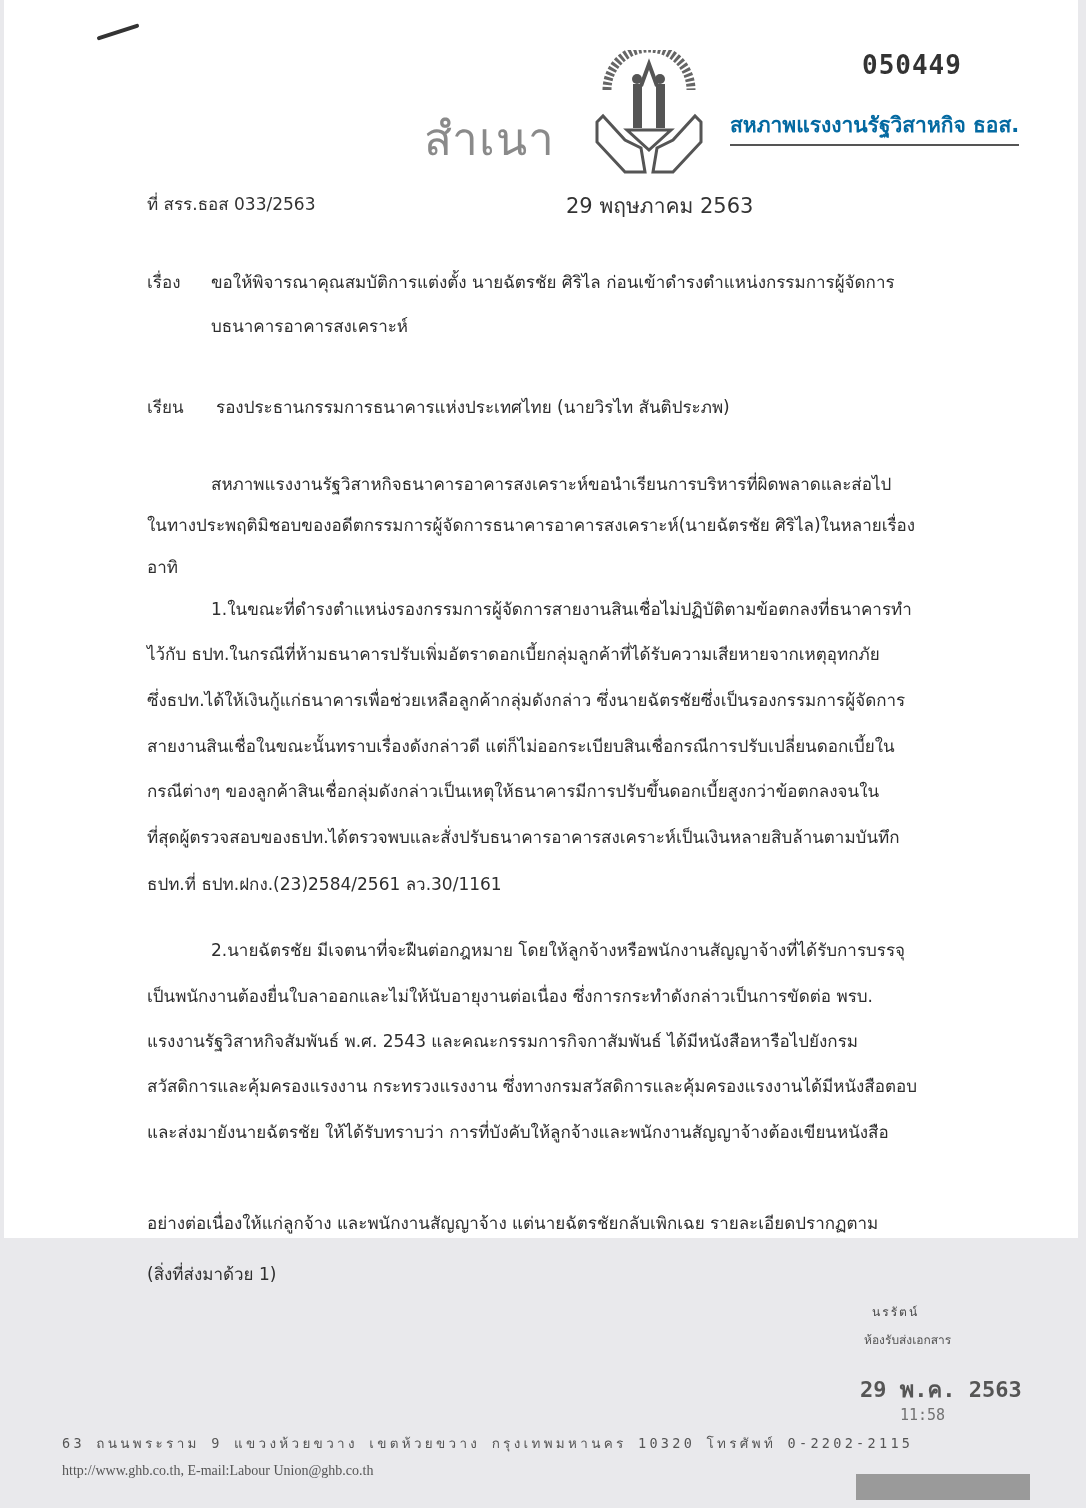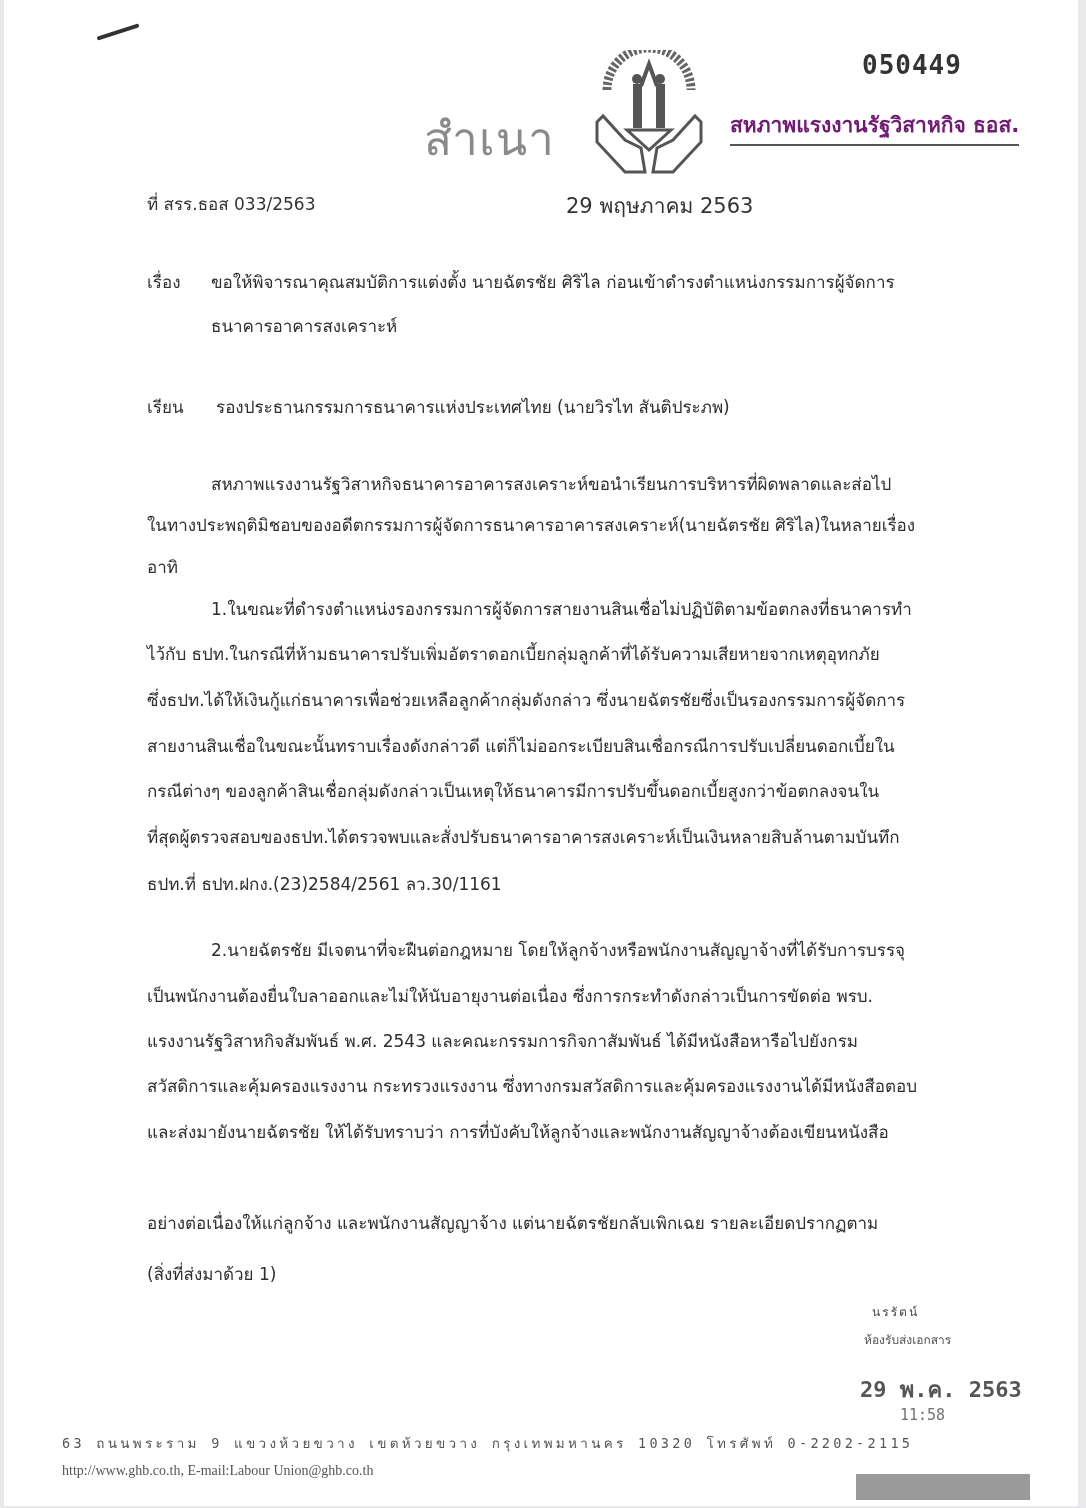--- a/index.html
+++ b/index.html
@@ -4,33 +4,33 @@
 <style>
   html, body { margin: 0; padding: 0; }
   body {
     width: 1086px; height: 1508px;
     background: #e9e9ec;
     font-family: "DejaVu Sans", "Liberation Sans", sans-serif;
     color: #2a2a2a;
     overflow: hidden;
   }
   .page {
-    position: absolute; left: 4px; top: 0; width: 1074px; height: 1506px;
+    position: absolute; left: 4px; top: 0; width: 1074px; height: 1238px;
     background: #ffffff;
     text-align: right;
   }
   .abs { position: absolute; white-space: nowrap; }
   .pen-mark {
     position: absolute; left: 92px; top: 30px; width: 44px; height: 4px;
     background: #333; transform: rotate(-18deg); border-radius: 2px;
   }
   .doc-number { left: 858px; top: 50px; font-family: "DejaVu Sans Mono", monospace; font-size: 26px; font-weight: bold; color: #333; letter-spacing: 1px; }
   .copy-stamp { left: 420px; top: 102px; font-size: 46px; color: #8a8a8a; letter-spacing: 1px; font-family: "DejaVu Serif", serif; }
   .logo { position: absolute; left: 585px; top: 50px; width: 120px; height: 125px; }
-  .org-name { left: 726px; top: 108px; font-size: 21px; font-weight: bold; color: #701a75; padding-bottom: 3px; border-bottom: 2px solid #555; }
+  .org-name { left: 726px; top: 108px; font-size: 21px; font-weight: bold; color: #0369a1; padding-bottom: 3px; border-bottom: 2px solid #555; }
   .ref { left: 143px; top: 190px; font-size: 17px; color: #333; }
   .date { left: 562px; top: 189px; font-size: 21px; color: #333; }
   .label { font-size: 17px; color: #333; }
   .body-line { font-size: 17px; color: #2e2e2e; }
   .footer-address { left: 58px; top: 1432px; font-family: "DejaVu Sans Mono", monospace; font-size: 13.5px; color: #555; letter-spacing: 3.3px; }
   .footer-web { left: 58px; top: 1463px; font-family: "Liberation Serif", serif; font-size: 14px; color: #555; }
   .redacted { position: absolute; left: 852px; top: 1474px; width: 174px; height: 26px; background: #9a9a9a; }
   .stamp-sign { left: 868px; top: 1302px; font-size: 12px; color: #444; letter-spacing: 2px; font-family: "DejaVu Serif", serif; }
   .stamp-caption { left: 860px; top: 1330px; font-size: 12px; color: #555; }
   .stamp-date { left: 856px; top: 1372px; font-family: "DejaVu Sans Mono", monospace; font-size: 22px; font-weight: bold; color: #555; }
@@ -59,21 +59,21 @@
     <path d="M112 72 L106 66 L84 90 L68 98 L64 122 L84 122 L112 92 Z" fill="none" stroke="#555" stroke-width="3"></path>
   </svg>
 
   <div class="abs org-name">สหภาพแรงงานรัฐวิสาหกิจ ธอส.</div>
 
   <div class="abs ref">ที่ สรร.ธอส 033/2563</div>
   <div class="abs date">29 พฤษภาคม 2563</div>
 
   <div class="abs label" style="left:143px; top:268px;">เรื่อง</div>
   <div class="abs body-line" style="left:207px; top:268px;">ขอให้พิจารณาคุณสมบัติการแต่งตั้ง นายฉัตรชัย ศิริไล ก่อนเข้าดำรงตำแหน่งกรรมการผู้จัดการ</div>
-  <div class="abs body-line" style="left:207px; top:312px;">ธนาคารอาคารสงเคราะห์</div>
+  <div class="abs body-line" style="left:207px; top:312px;">บธนาคารอาคารสงเคราะห์</div>
 
   <div class="abs label" style="left:143px; top:393px;">เรียน</div>
   <div class="abs body-line" style="left:212px; top:393px;">รองประธานกรรมการธนาคารแห่งประเทศไทย (นายวิรไท สันติประภพ)</div>
 
   <div class="abs body-line" style="left:207px; top:470px;">สหภาพแรงงานรัฐวิสาหกิจธนาคารอาคารสงเคราะห์ขอนำเรียนการบริหารที่ผิดพลาดและส่อไป</div>
   <div class="abs body-line" style="left:143px; top:511px;">ในทางประพฤติมิชอบของอดีตกรรมการผู้จัดการธนาคารอาคารสงเคราะห์(นายฉัตรชัย ศิริไล)ในหลายเรื่อง</div>
   <div class="abs body-line" style="left:143px; top:553px;">อาทิ</div>
 
   <div class="abs body-line" style="left:207px; top:595px;">1.ในขณะที่ดำรงตำแหน่งรองกรรมการผู้จัดการสายงานสินเชื่อไม่ปฏิบัติตามข้อตกลงที่ธนาคารทำ</div>
   <div class="abs body-line" style="left:143px; top:640px;">ไว้กับ  ธปท.ในกรณีที่ห้ามธนาคารปรับเพิ่มอัตราดอกเบี้ยกลุ่มลูกค้าที่ได้รับความเสียหายจากเหตุอุทกภัย</div>

